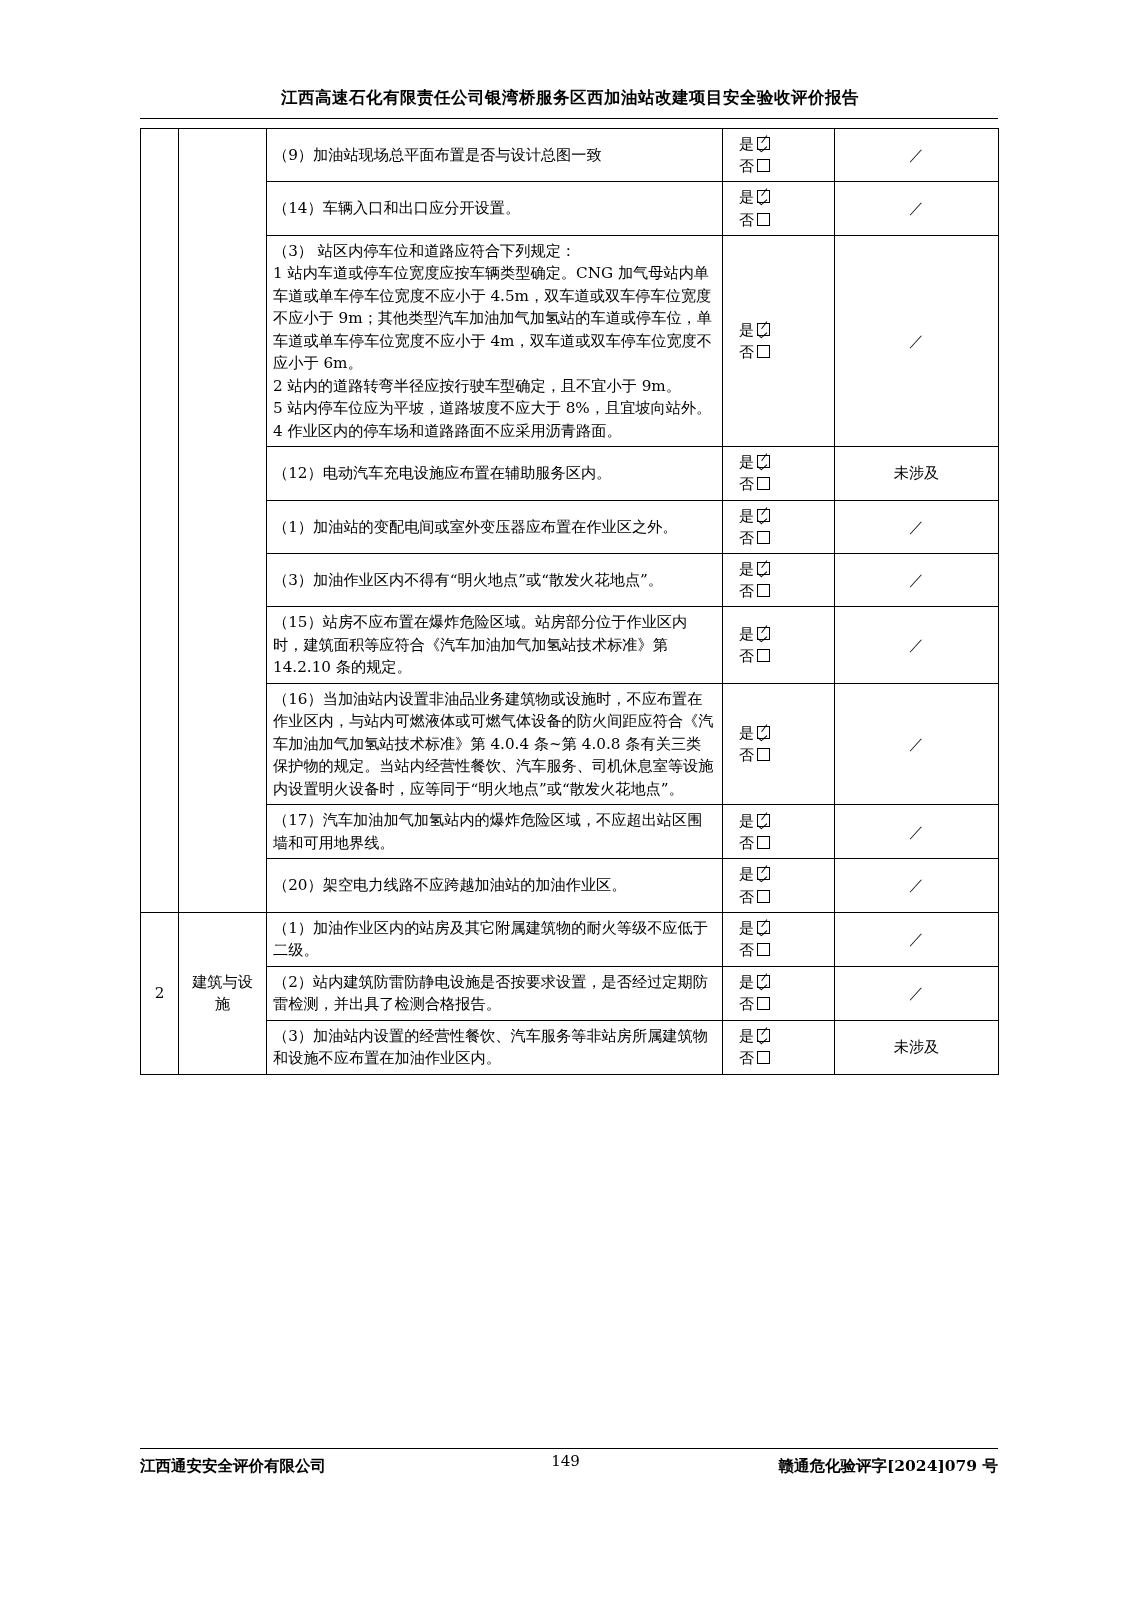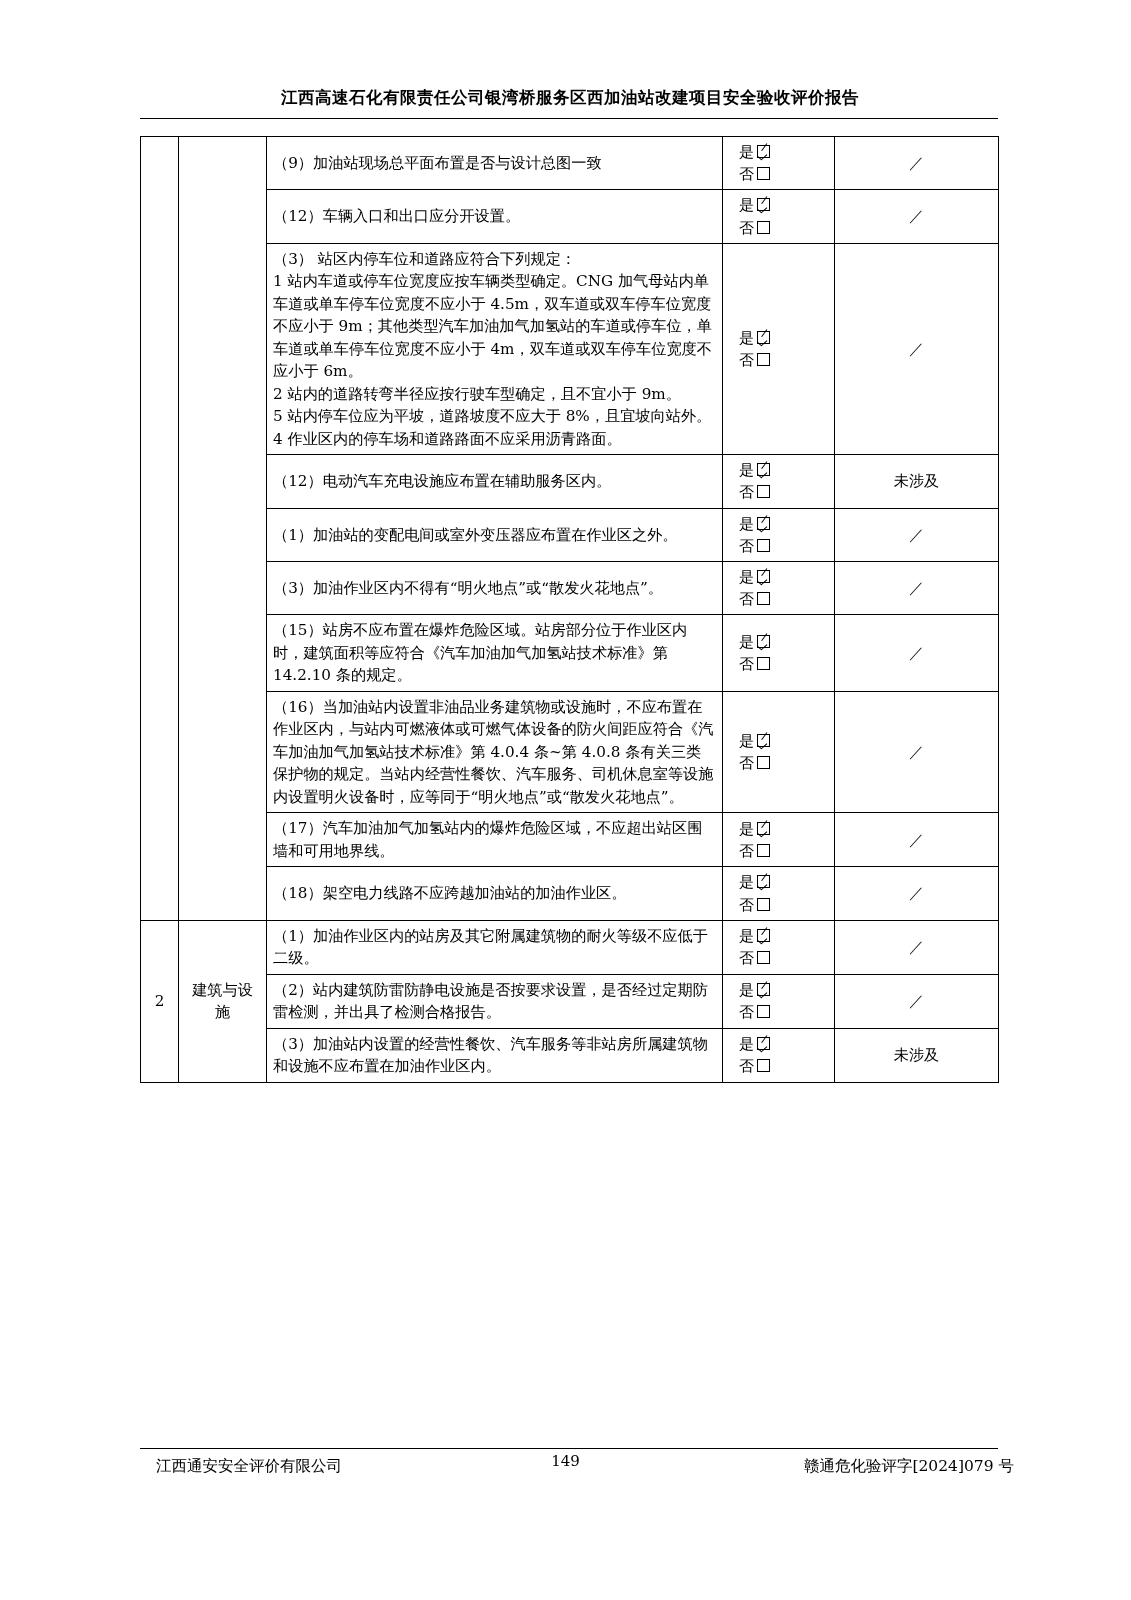--- a/index.html
+++ b/index.html
@@ -38,21 +38,21 @@
     position: absolute;
     left: 140px;
     top: 118px;
     width: 858px;
     border-top: 1.6px solid #000;
   }
   
   table.matrix {
     position: absolute;
     left: 140px;
-    top: 136px;
+    top: 128px;
     width: 858px;
     border-collapse: collapse;
     table-layout: fixed;
     font-family: "DejaVu Serif", "Liberation Serif", serif;
   }
   table.matrix td {
     border: 1px solid #000;
     padding: 4px 6px;
     font-size: 15.2px;
     line-height: 1.48;
@@ -112,27 +112,27 @@
   }
   .footer-rule {
     position: absolute;
     left: 140px;
     top: 1448px;
     width: 858px;
     border-top: 1.6px solid #000;
   }
   .footer {
     position: absolute;
-    left: 156px;
+    left: 140px;
     top: 1456px;
     width: 858px;
     display: flex;
     justify-content: space-between;
     font-size: 15.5px;
-    font-weight: normal;
+    font-weight: bold;
     font-family: "DejaVu Serif", "Liberation Serif", serif;
   }
 </style>
 </head>
 <body>
 
 <div class="page">
 
   <div class="header">
     <div class="header-title">江西高速石化有限责任公司银湾桥服务区西加油站改建项目安全验收评价报告</div>
@@ -148,21 +148,21 @@
             <span class="item-text">（9）加油站现场总平面布置是否与设计总图一致</span>
           </td>
           <td class="col-check check-cell">
             <span class="chk-row"><span>是</span><span class="box checked"></span></span>
             <span class="chk-row"><span>否</span><span class="box"></span></span>
           </td>
           <td class="col-note"><span class="slash">／</span></td>
         </tr>
         <tr>
           <td class="col-item">
-            <span class="item-text">（12）车辆入口和出口应分开设置。</span>
+            <span class="item-text">（14）车辆入口和出口应分开设置。</span>
           </td>
           <td class="col-check check-cell">
             <span class="chk-row"><span>是</span><span class="box checked"></span></span>
             <span class="chk-row"><span>否</span><span class="box"></span></span>
           </td>
           <td class="col-note"><span class="slash">／</span></td>
         </tr>
         <tr>
           <td class="col-item">
             <span class="item-text">（3）  站区内停车位和道路应符合下列规定：</span>
@@ -232,21 +232,21 @@
             <span class="item-text">（17）汽车加油加气加氢站内的爆炸危险区域，不应超出站区围墙和可用地界线。</span>
           </td>
           <td class="col-check check-cell">
             <span class="chk-row"><span>是</span><span class="box checked"></span></span>
             <span class="chk-row"><span>否</span><span class="box"></span></span>
           </td>
           <td class="col-note"><span class="slash">／</span></td>
         </tr>
         <tr>
           <td class="col-item">
-            <span class="item-text">（18）架空电力线路不应跨越加油站的加油作业区。</span>
+            <span class="item-text">（20）架空电力线路不应跨越加油站的加油作业区。</span>
           </td>
           <td class="col-check check-cell">
             <span class="chk-row"><span>是</span><span class="box checked"></span></span>
             <span class="chk-row"><span>否</span><span class="box"></span></span>
           </td>
           <td class="col-note"><span class="slash">／</span></td>
         </tr>
         <tr>
           <td class="col-no" rowspan="3">2</td>
           <td class="col-cat" rowspan="3">建筑与设施</td>

